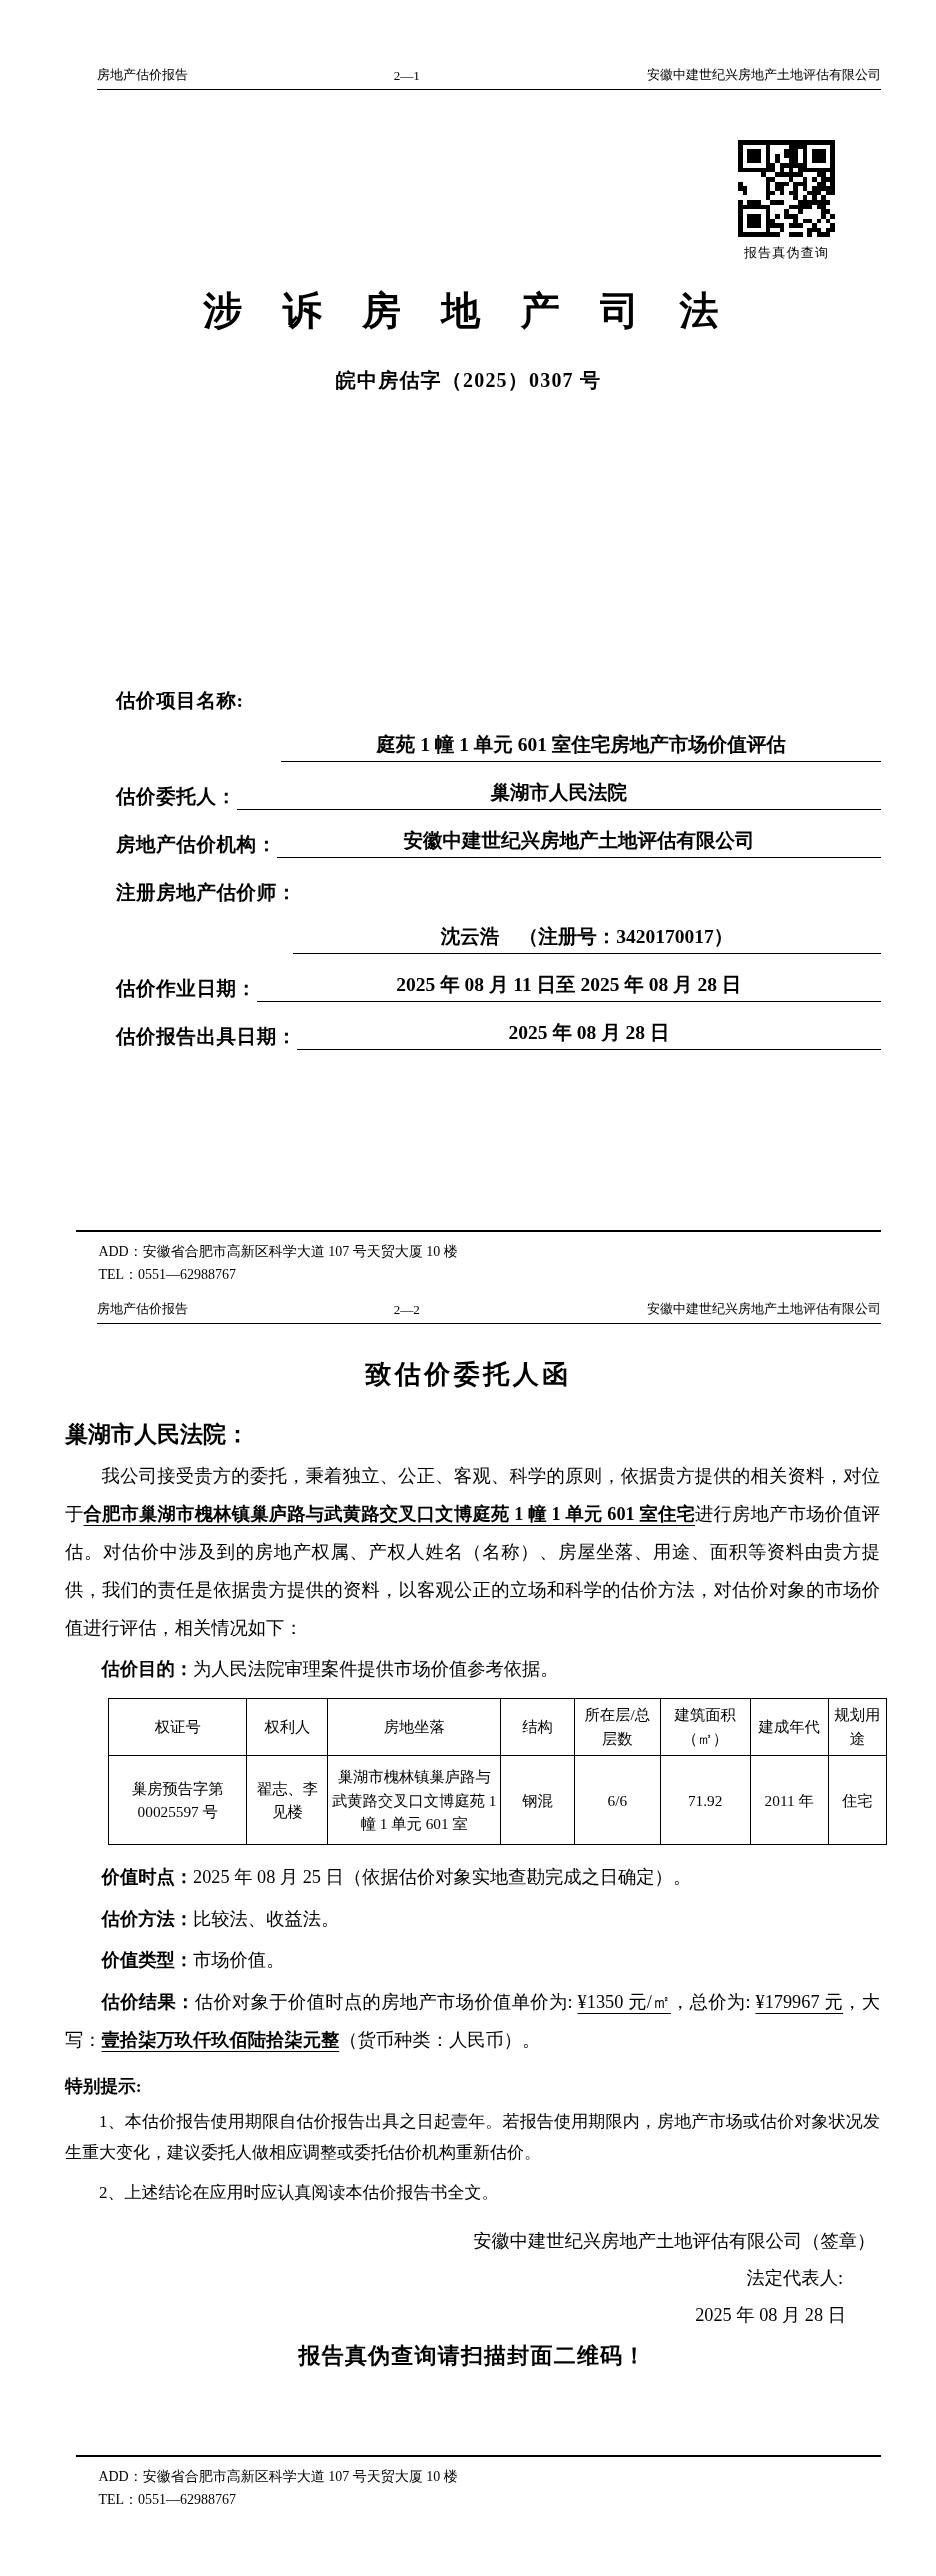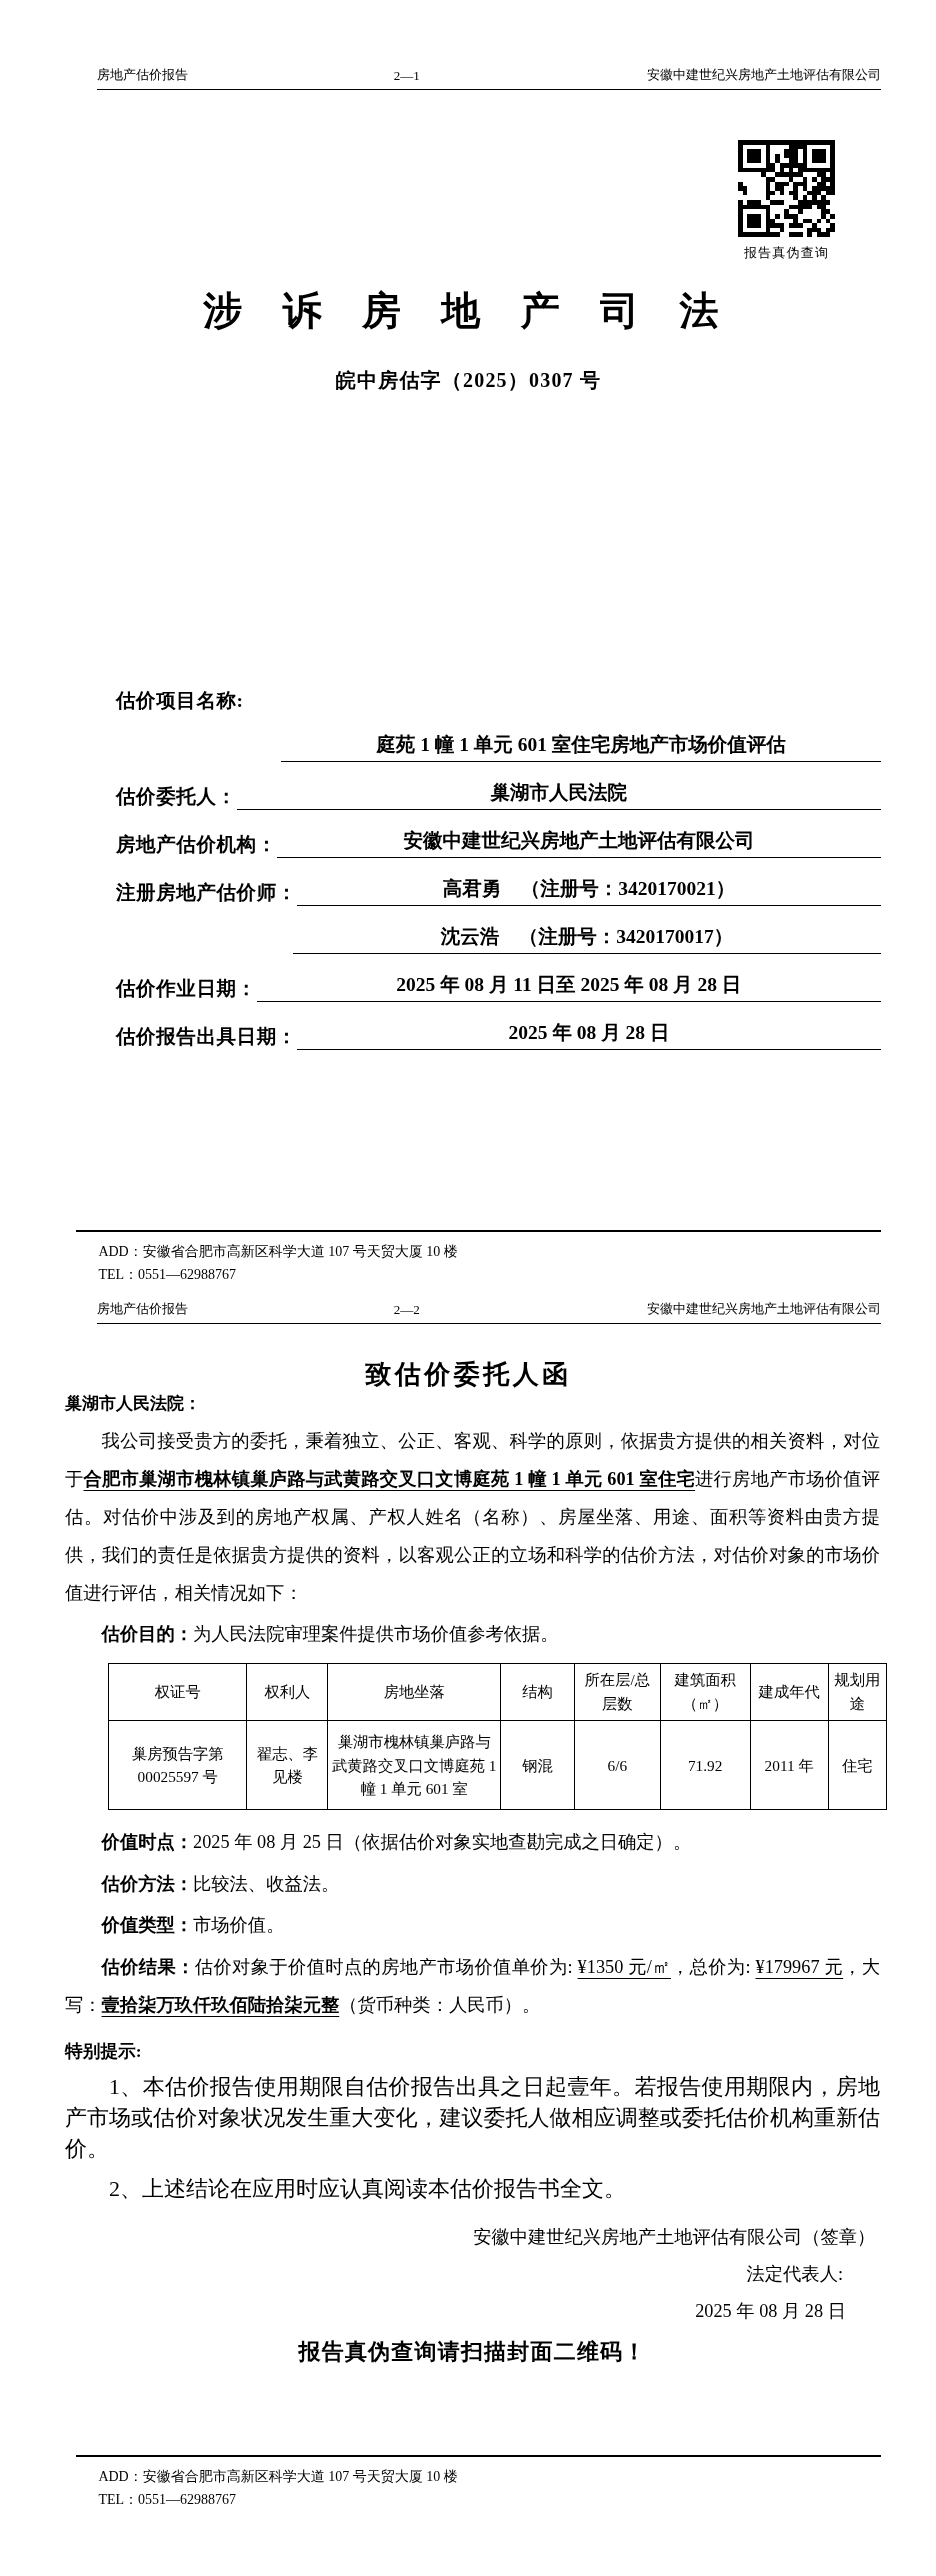--- a/index.html
+++ b/index.html
@@ -39,36 +39,36 @@
 
   
   .pfooter { position:absolute; left:76px; right:56px; border-top:2.4px solid #000; padding:9.4px 0 0 22.4px;
              font-size:14px; line-height:22.4px; }
   #page1 .pfooter { top:1230px; }
   #page2 .pfooter { top:1168px; }
 
   
   .letter-title { margin-top:33px; text-align:center; font-size:26px; font-weight:700; letter-spacing:3.5px; }
   .body2 { margin:0 57px 0 65px; }
-  .salute { font-size:17px; font-weight:700; }
+  .salute { margin-top:27px; font-size:23px; font-weight:700; }
   .para { margin-top:7px; font-size:18.3px; line-height:38px; text-align:justify; text-indent:2em; }
   .sec { margin-top:3.5px; font-size:18.3px; line-height:38px; text-align:justify; text-indent:2em; }
   .b { font-weight:700; }
   .u { text-decoration:underline; text-underline-offset:4.7px; text-decoration-thickness:1.2px; }
 
   
   .vtable { border-collapse:collapse; margin:9.4px 0 0 43px; width:779px; table-layout:fixed;
             font-size:15.3px; text-align:center; }
   .vtable th, .vtable td { border:1.2px solid #000; padding:4.7px 3.5px; font-weight:400; line-height:1.55; }
   .vtable th { height:47px; }
   .vtable td { height:89px; }
 
   
   .notes-title { margin-top:15.3px; font-size:17.7px; font-weight:700; }
-  .note { margin-top:8.3px; font-size:22px; line-height:31px; text-align:justify; text-indent:2em; }
+  .note { margin-top:8.3px; font-size:17px; line-height:31px; text-align:justify; text-indent:2em; }
 
   
   .sig { margin-top:15.3px; font-size:18.3px; line-height:37px; }
   .sig .company { text-align:right; padding-right:4.7px; }
   .sig .rep { text-align:right; padding-right:37px; }
   .sig .date { text-align:right; padding-right:34px; }
   .qr-notice { margin-top:7px; text-align:center; font-size:22px; font-weight:700; letter-spacing:1.2px; }
 </style>
 </head>
 <body>
@@ -349,21 +349,20 @@
     <div class="frow">
       <span class="flabel">估价委托人：</span>
       <span class="fval">巢湖市人民法院</span>
     </div>
     <div class="frow">
       <span class="flabel">房地产估价机构：</span>
       <span class="fval">安徽中建世纪兴房地产土地评估有限公司</span>
     </div>
     <div class="frow">
       <span class="flabel">注册房地产估价师：</span>
-      <span class="fval">高君勇　（注册号：3420170021）</span>
     </div>
     <div class="frow">
       <span class="fval ind-b">沈云浩　（注册号：3420170017）</span>
     </div>
     <div class="frow">
       <span class="flabel">估价作业日期：</span>
       <span class="fval">2025 年 08 月 11 日至 2025 年 08 月 28 日</span>
     </div>
     <div class="frow">
       <span class="flabel">估价报告出具日期：</span>

